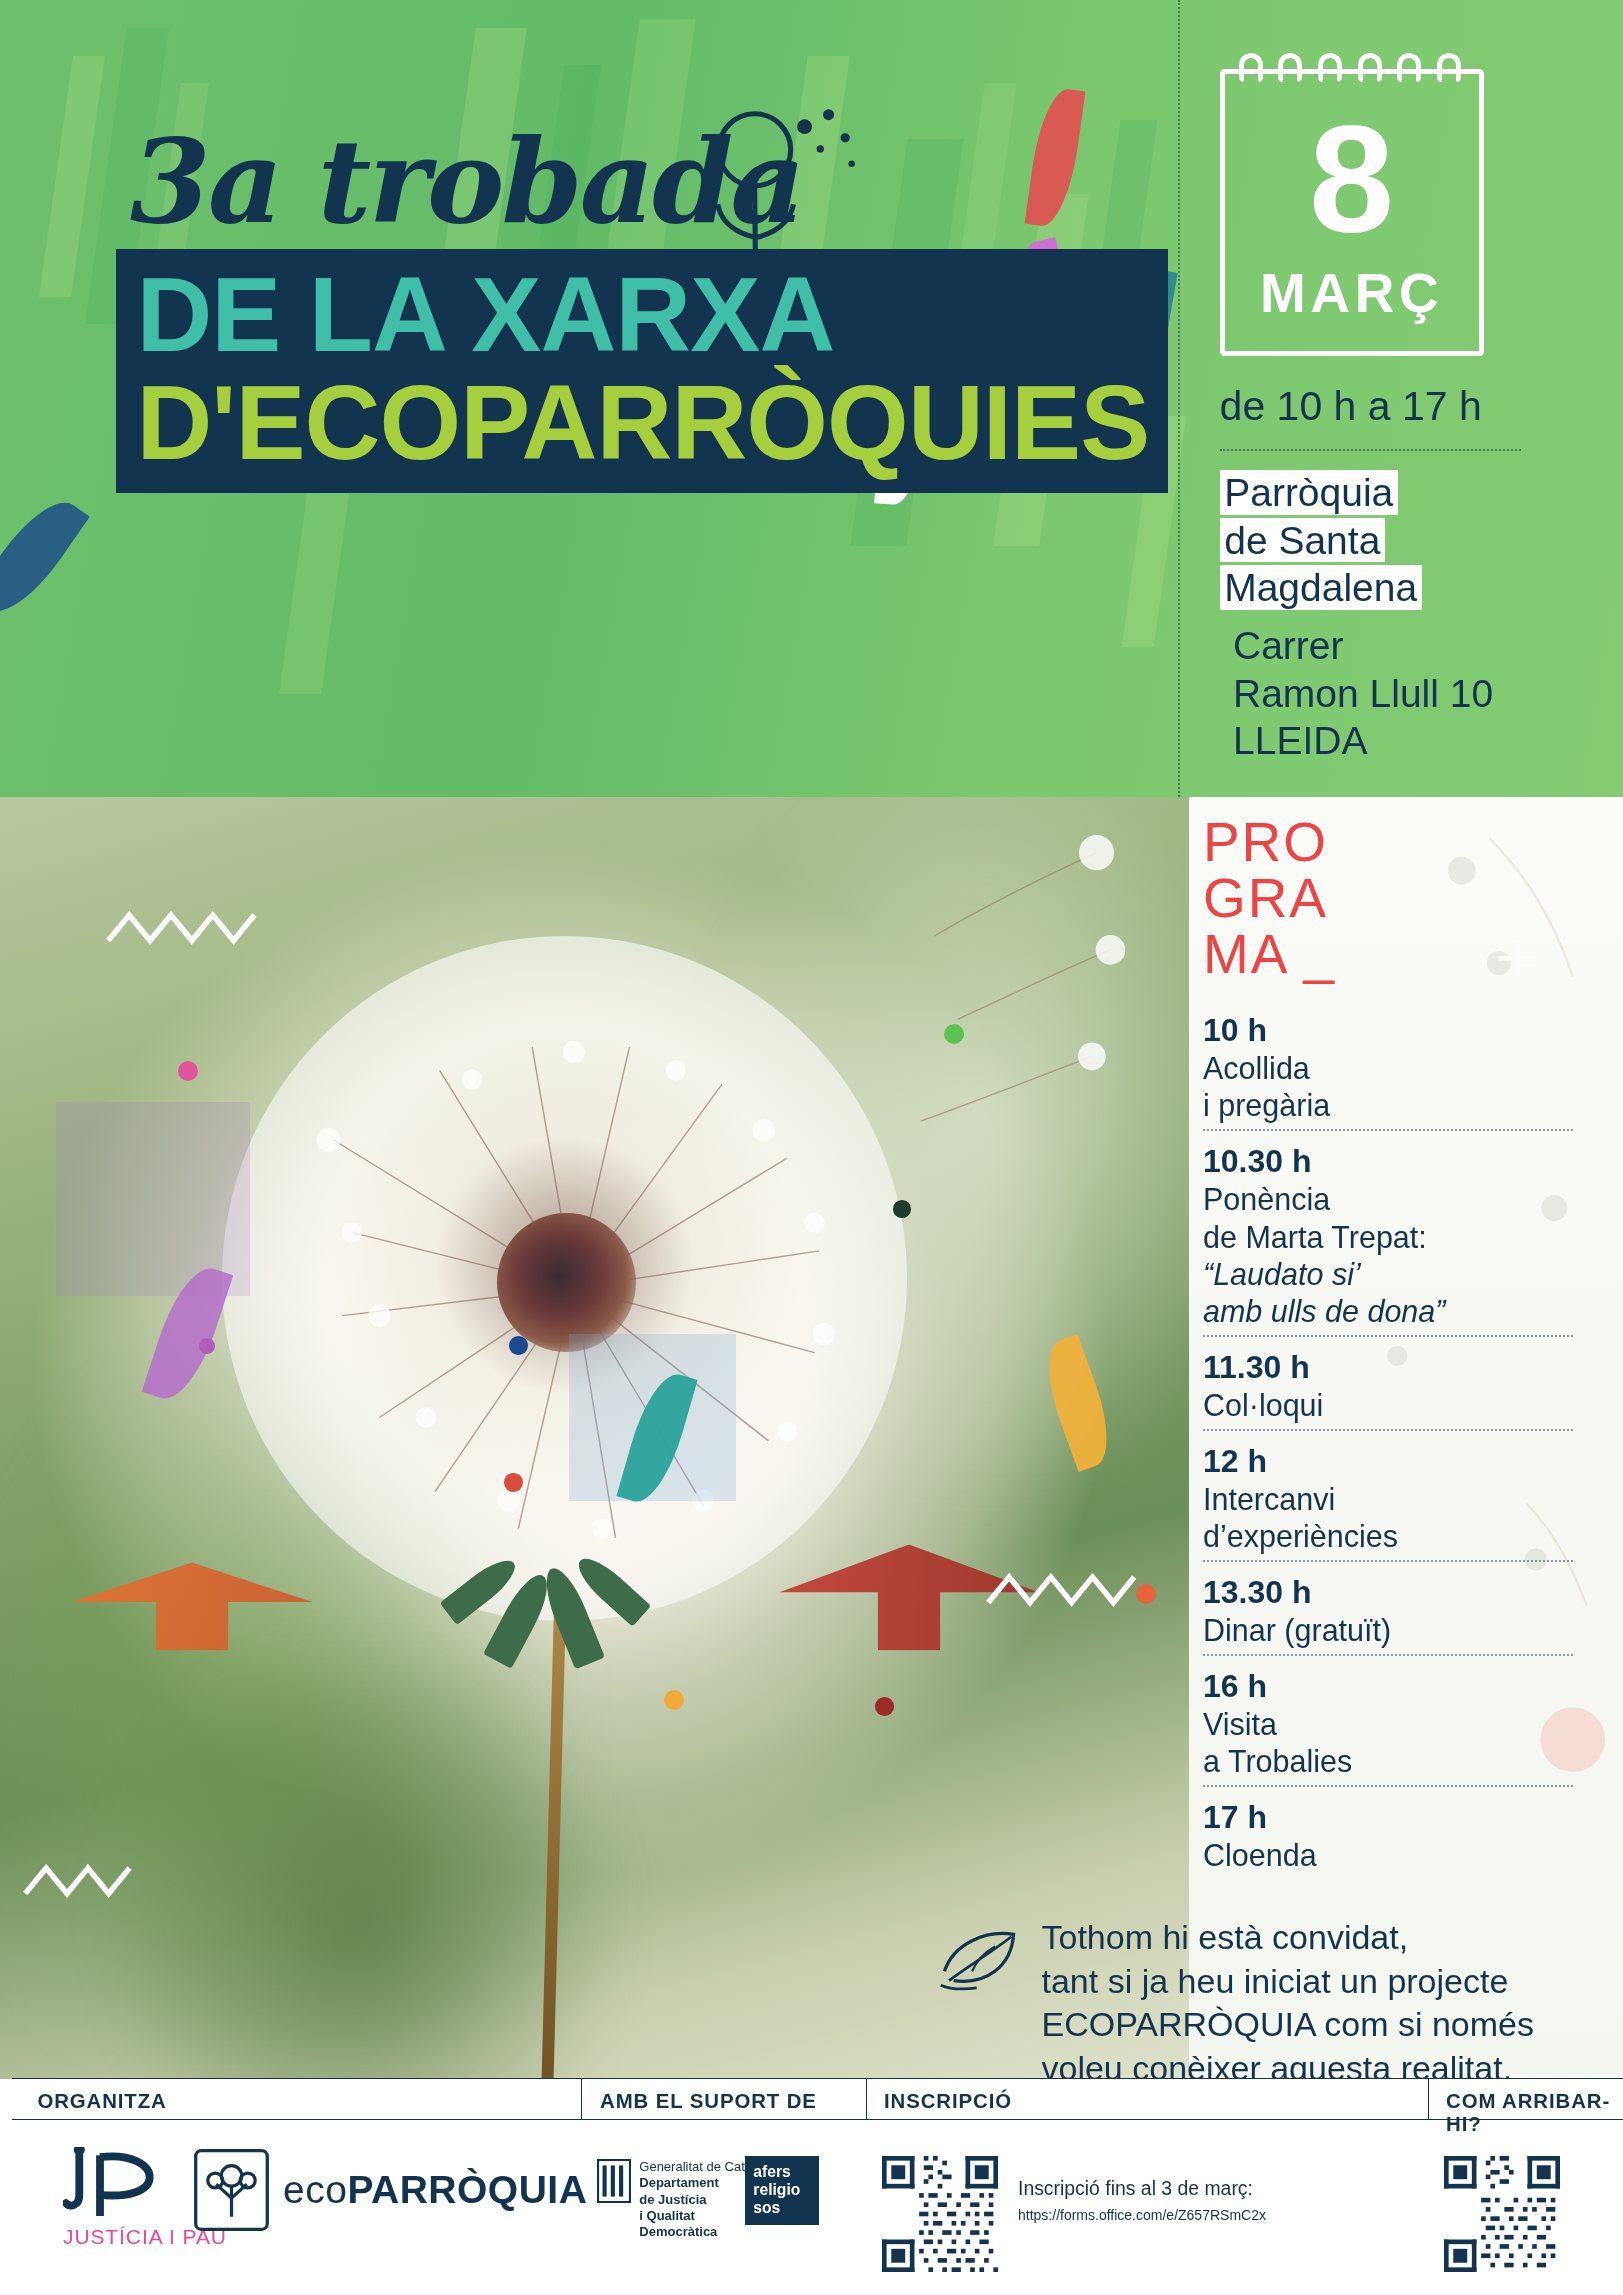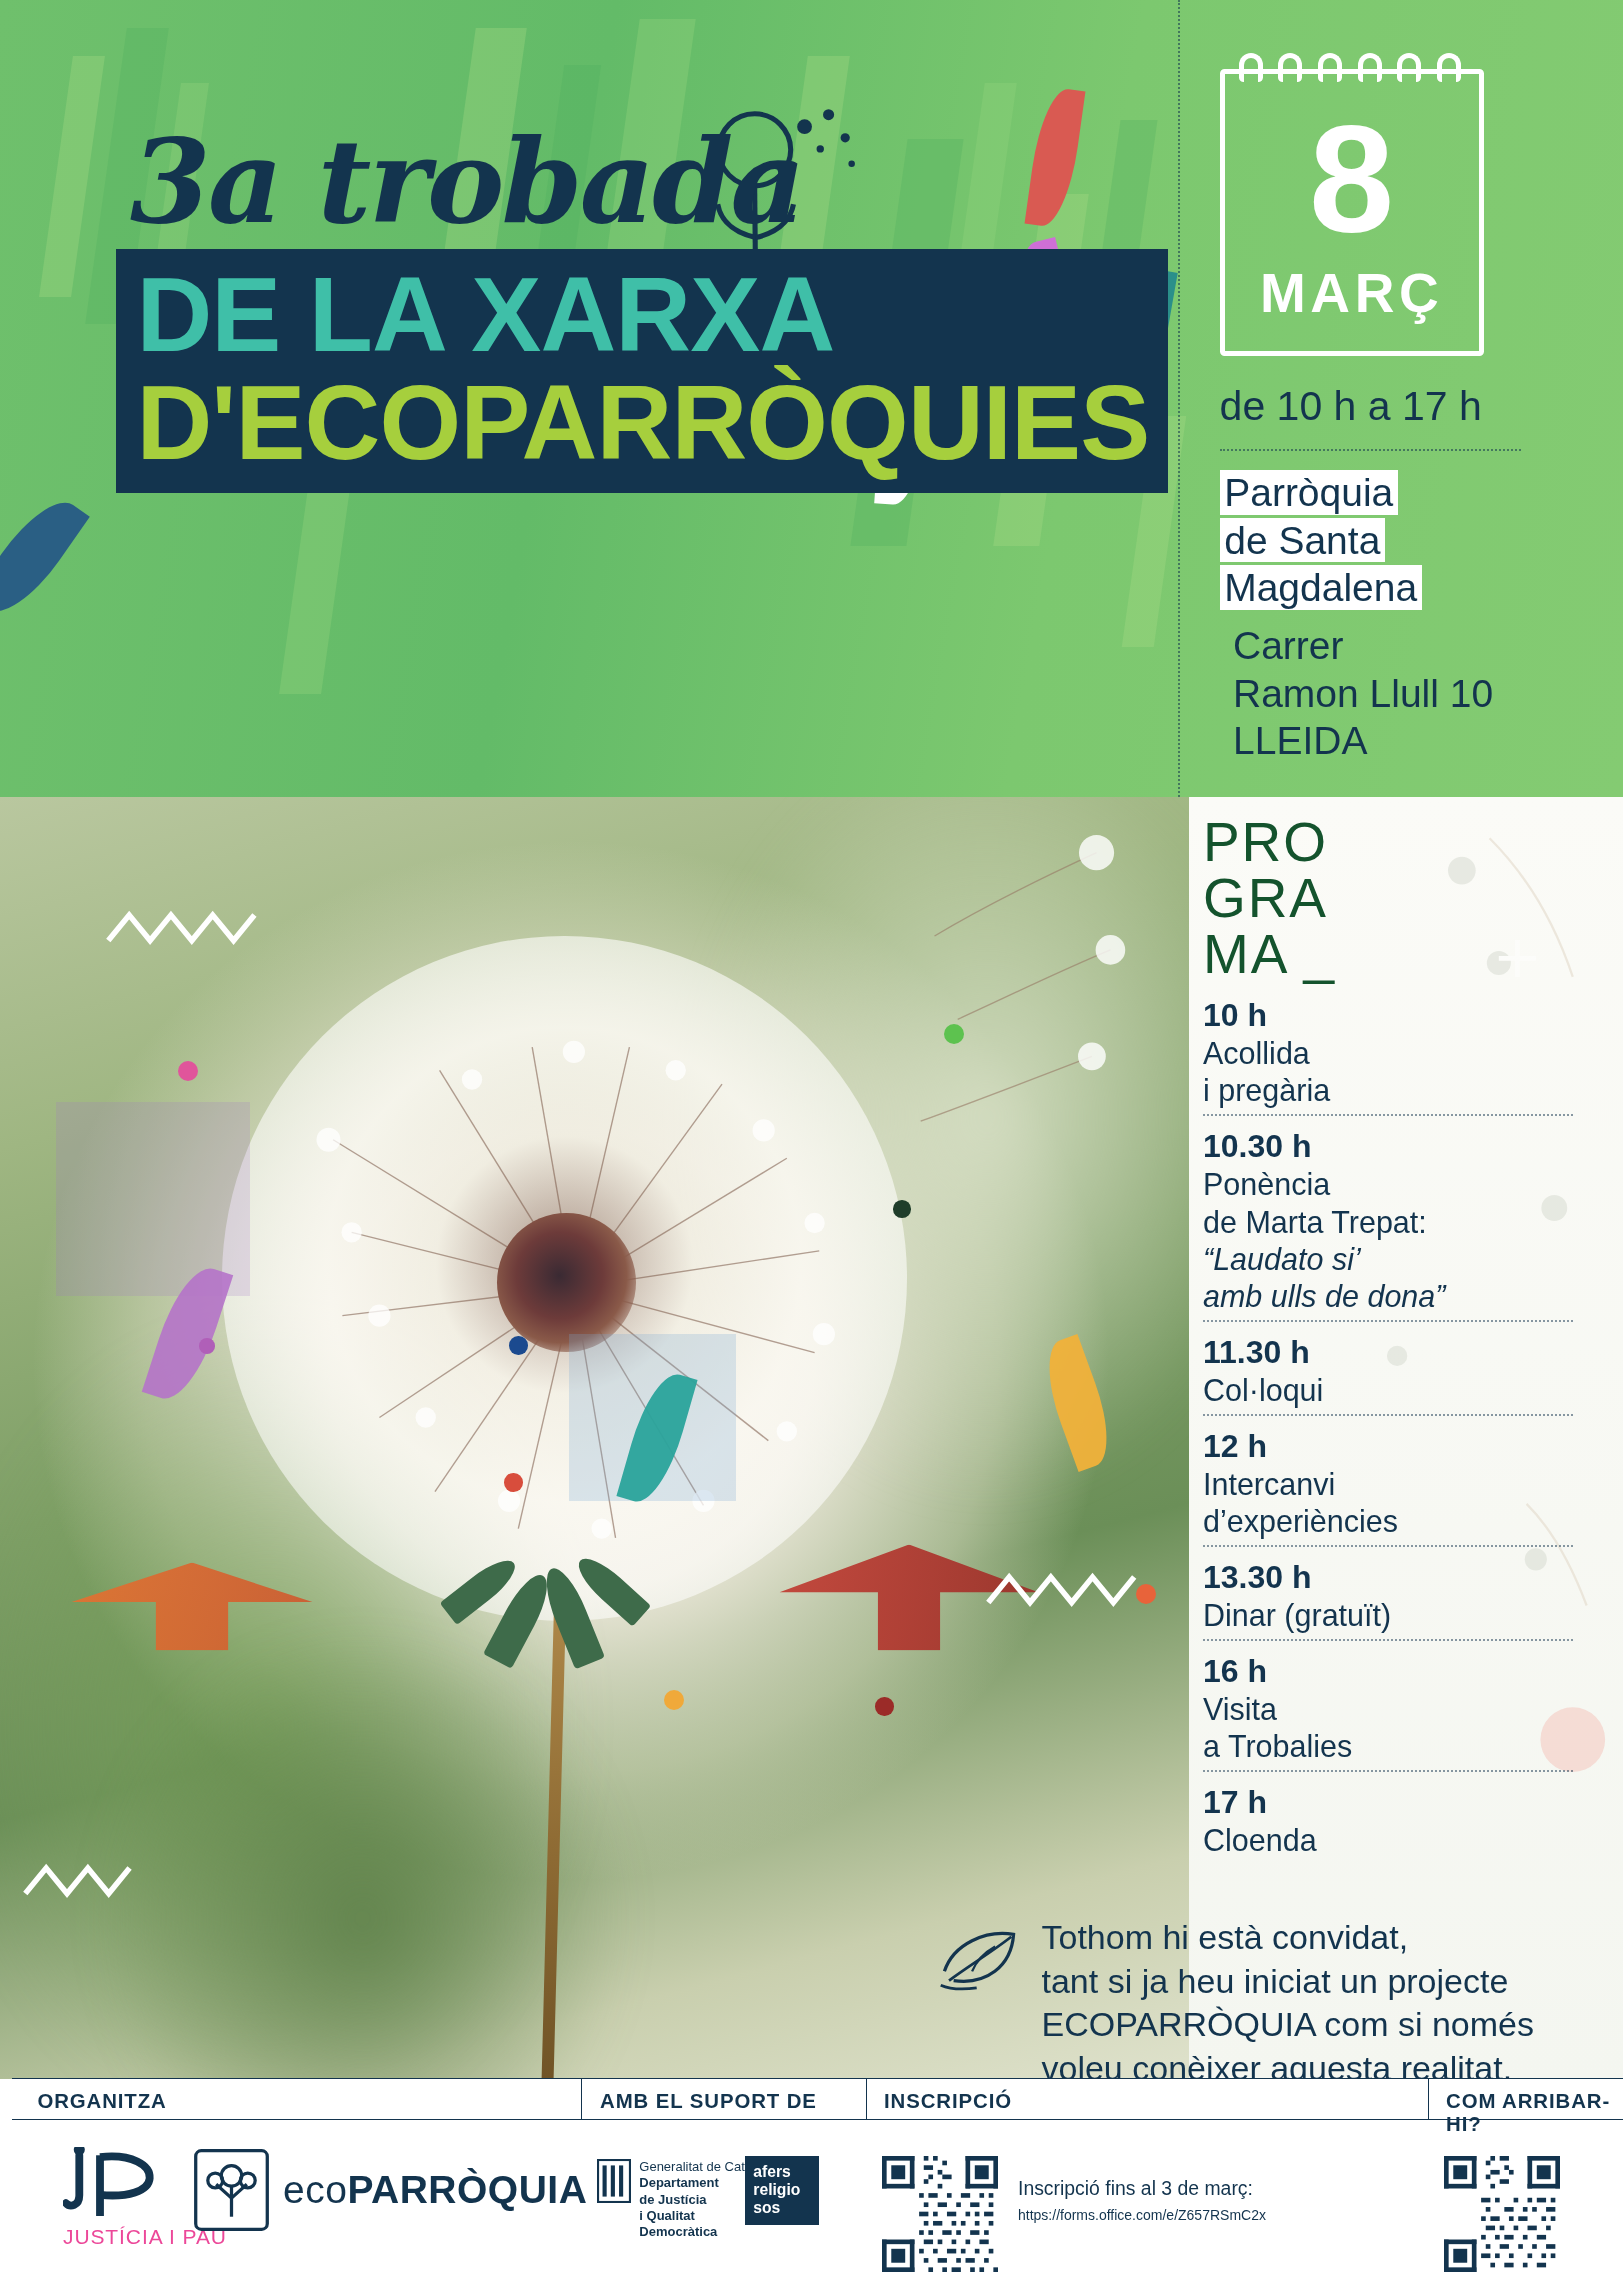--- a/index.html
+++ b/index.html
@@ -225,22 +225,22 @@
     position: absolute;
     left: 1203px; top: 814px;
     width: 370px;
     color: #13344e;
   }
   .prog-title {
     font-size: 55px;
     line-height: 1.02;
     font-weight: normal;
     letter-spacing: 1.9px;
-    color: #14532d;
-    margin-bottom: 13px;
+    color: #ef4444;
+    margin-bottom: 28px;
   }
   .prog-item { padding: 0 0 4.6px 0; }
   .prog-item + .prog-item { border-top: 2.3px dotted rgba(19,52,78,.5); padding-top: 10.2px; }
   .pi-time { font-size: 32px; font-weight: bold; color: #13344e; line-height: 1.25; }
   .pi-desc { font-size: 30.5px; color: #13344e; line-height: 1.22; }
 
   
   .invite {
     position: absolute;
     left: 935px; top: 1916px;

